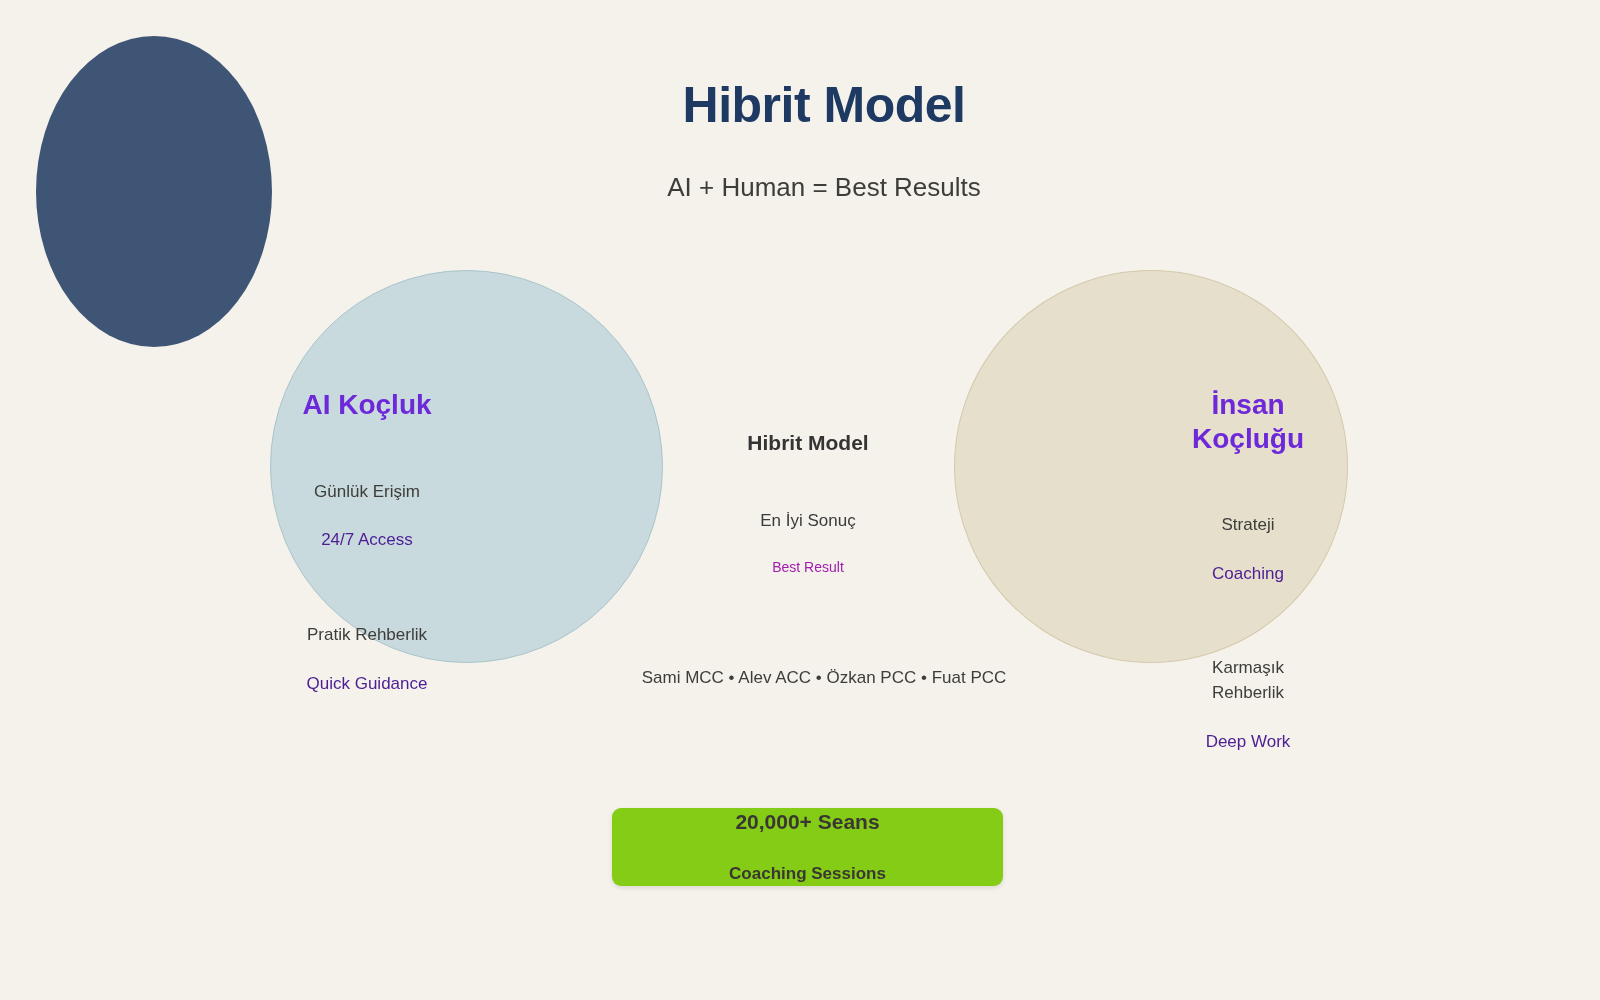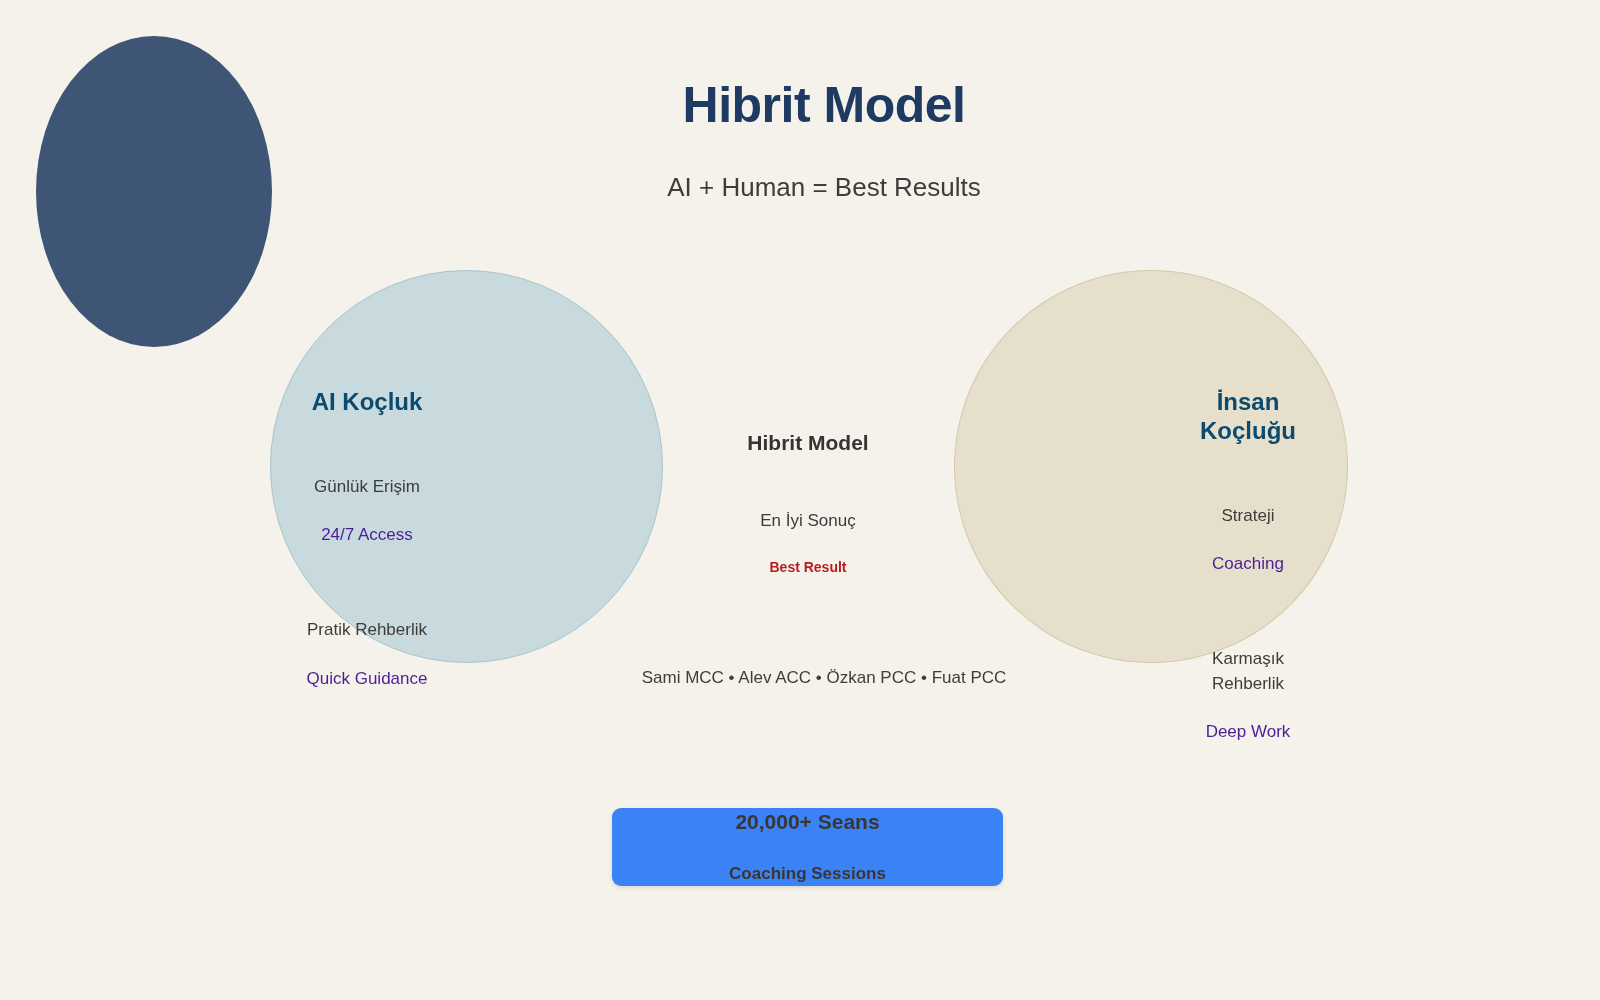--- a/index.html
+++ b/index.html
@@ -109,23 +109,23 @@
     width: 194px;
   }
 
   .lobe-text.hybrid {
     left: 666px;
     top: 382px;
     width: 236px;
   }
 
   .lobe-heading {
-    font-size: 24px;
-    font-weight: bold;
-    color: #0c4a6e;
+    font-size: 28px;
+    font-weight: bold;
+    color: #6d28d9;
     line-height: 1.2;
   }
 
   .lobe-hybrid-heading {
     font-size: 21px;
     font-weight: bold;
     color: #343434;
     line-height: 1.2;
   }
 
@@ -148,24 +148,23 @@
   .hybrid-pair { margin-top: 19px; }
 
   .hybrid-tr {
     font-size: 17px;
     color: #3b3b3b;
     line-height: 1.3;
   }
 
   .hybrid-en {
     font-size: 14px;
-    color: #b91c1c;
+    color: #a21caf;
     line-height: 1.4;
     margin-top: 2px;
-    font-weight: bold;
   }
 
   
   .credits {
     position: absolute;
     top: 631px;
     left: 0;
     width: 1600px;
     text-align: center;
     font-size: 17px;
@@ -173,21 +172,21 @@
     line-height: 1.3;
   }
 
   
   .stat-button {
     position: absolute;
     left: 588px;
     top: 784px;
     width: 391px;
     height: 78px;
-    background: #3b82f6;
+    background: #84cc16;
     border: none;
     border-radius: 9px;
     cursor: pointer;
     display: flex;
     flex-direction: column;
     align-items: center;
     justify-content: center;
     font-family: "Liberation Sans", sans-serif;
     box-shadow: 0 2px 5px rgba(0,0,0,0.10);
   }

